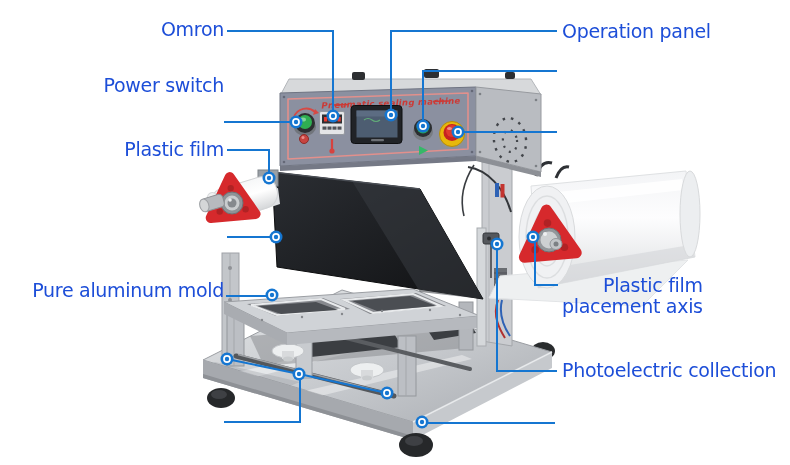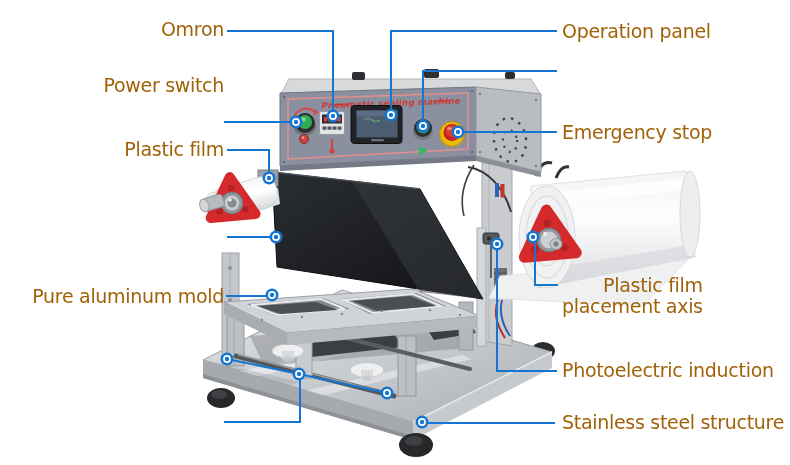--- a/index.html
+++ b/index.html
@@ -2,21 +2,21 @@
 <html><head>
 <meta charset="utf-8">
 <style>
   html,body{margin:0;padding:0;background:#fff;}
   .stage{
     position:relative;width:790px;height:465px;background:#ffffff;overflow:hidden;
     font-family:"DejaVu Sans","Liberation Sans",sans-serif;
   }
   .stage svg.machine{position:absolute;left:0;top:0;}
   .lbl{
-    position:absolute;color:#a16207;font-size:19px;line-height:21px;
+    position:absolute;color:#1d4ed8;font-size:19px;line-height:21px;
     font-weight:500;letter-spacing:-0.3px;white-space:nowrap;
   }
   .lbl span{display:block;}
   .lbl-left{left:0;width:224px;text-align:right;}
   .lbl-right{left:562px;text-align:right;}
 </style>
 </head>
 <body>
 
 <div class="stage">
@@ -296,34 +296,28 @@
 
   <div class="lbl lbl-left" style="top:19px">
     <span>Omron</span>
   </div>
   <div class="lbl lbl-left" style="top:75px">
     <span>Power switch</span>
   </div>
   <div class="lbl lbl-left" style="top:139px">
     <span>Plastic film</span>
   </div>
-  <div class="lbl lbl-left" style="top:286px">
+  <div class="lbl lbl-left" style="top:280px">
     <span>Pure aluminum mold</span>
   </div>
 
   <div class="lbl lbl-right" style="top:21px">
     <span>Operation panel</span>
-  </div>
-  <div class="lbl lbl-right" style="top:122px">
-    <span>Emergency stop</span>
   </div>
   <div class="lbl lbl-right" style="top:275px">
     <span>Plastic film</span>
     <span>placement axis</span>
   </div>
   <div class="lbl lbl-right" style="top:360px">
-    <span>Photoelectric induction</span>
-  </div>
-  <div class="lbl lbl-right" style="top:412px">
-    <span>Stainless steel structure</span>
+    <span>Photoelectric collection</span>
   </div>
 
 </div>
 
 </body></html>

